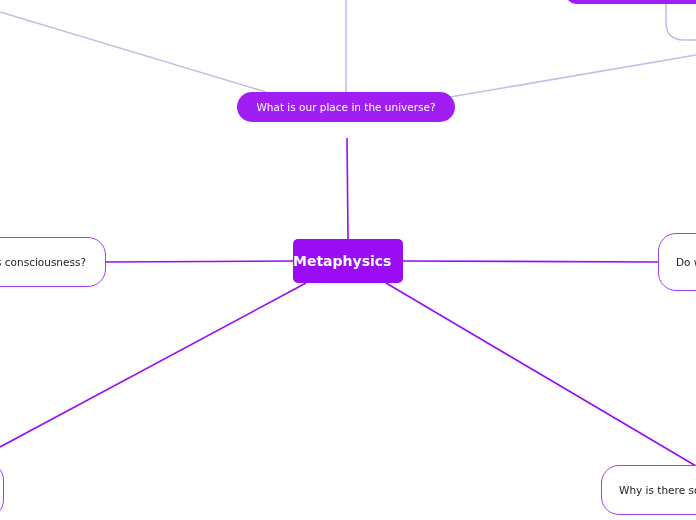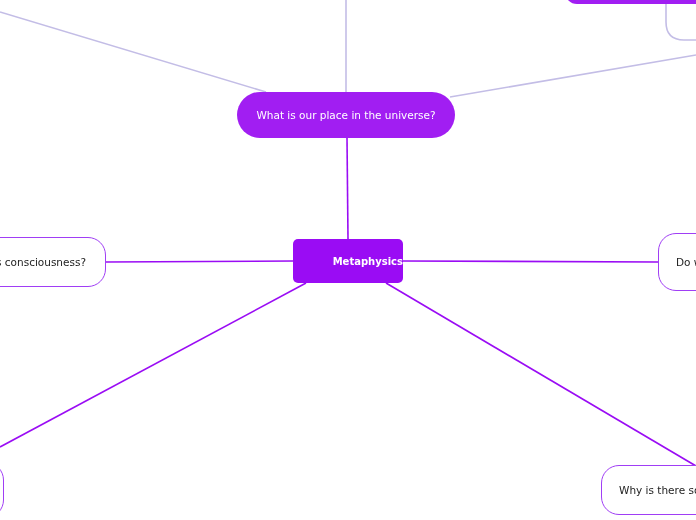--- a/index.html
+++ b/index.html
@@ -4,25 +4,25 @@
   <style>
     html, body { margin: 0; padding: 0; }
     body {
       width: 696px; height: 520px; overflow: hidden; background: #ffffff;
       position: relative; font-family: "DejaVu Sans", "Liberation Sans", sans-serif;
     }
     svg.links { position: absolute; left: 0; top: 0; width: 696px; height: 520px; }
     .node { position: absolute; box-sizing: border-box; display: flex; align-items: center; white-space: nowrap; overflow: hidden; }
     .root {
       left: 293px; top: 239px; width: 110px; height: 44px; border-radius: 5px;
-      background: #9a0cf4; color: #ffffff; font-weight: bold; font-size: 10px;
-      justify-content: flex-end;
+      background: #9a0cf4; color: #ffffff; font-weight: bold; font-size: 14px;
+      justify-content: flex-start;
     }
     .sub-filled {
-      left: 237px; top: 92px; width: 218px; height: 46px; border-radius: 23px;
+      left: 237px; top: 92px; width: 218px; height: 30px; border-radius: 23px;
       background: #a11ef2; color: #ffffff; font-size: 10.5px; justify-content: center;
     }
     .outline {
       background: #ffffff; border: 1.5px solid #a03ef5; color: #222222; font-size: 10.5px;
       border-radius: 18px;
     }
     .n-left { left: -40px; top: 237px; width: 146px; height: 50px; justify-content: flex-end; padding-right: 19px; }
     .n-right { left: 658px; top: 233px; width: 120px; height: 58px; padding-left: 17px; }
     .n-bottom-right { left: 601px; top: 465px; width: 160px; height: 50px; padding-left: 17px; }
     .n-bottom-left { left: -140px; top: 462px; width: 144px; height: 56px; }

